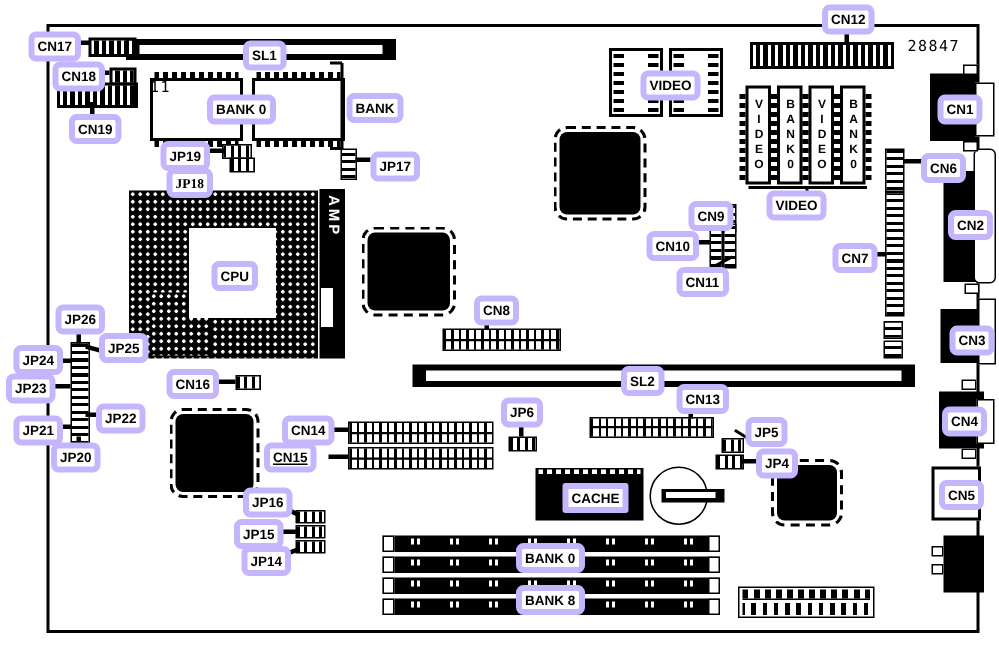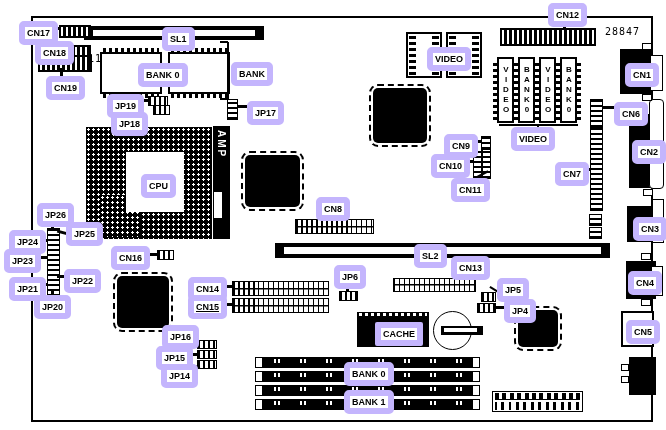--- a/index.html
+++ b/index.html
@@ -1,19 +1,19 @@
 <!DOCTYPE html>
 <html><head>
 <meta charset="utf-8">
 <style>
   html,body{margin:0;padding:0;background:#fff;}
   #canvas{position:relative;width:666px;height:430px;background:#fff;overflow:hidden;
           font-family:"Liberation Sans",sans-serif;}
   .board{position:absolute;border:2px solid #000;background:#fff;z-index:1;}
-  .lbl{position:absolute;z-index:40;background:#fff;border:6px solid #c4b5fd;border-radius:5px;
+  .lbl{position:absolute;z-index:40;background:#fff;border:4px solid #c4b5fd;border-radius:5px;
        padding:0 2px;font:bold 9px/12px "Liberation Sans",sans-serif;color:#000;white-space:nowrap;}
   .txt{position:absolute;z-index:40;font:10px/11px "DejaVu Sans Mono",monospace;color:#000;letter-spacing:1px;}
   .ln{position:absolute;background:#000;z-index:30;}
   .hdr{position:absolute;z-index:20;border:1px solid #000;
        background:repeating-linear-gradient(90deg,#000 0 2px,#fff 2px 5px);}
   .hdr.rows{background:repeating-linear-gradient(0deg,#000 0 2px,#fff 2px 5px);}
   .hdr.dark{border:2px solid #000;background:repeating-linear-gradient(90deg,#fff 0 2px,#000 2px 5px);}
   .hdr.dual{background:linear-gradient(#000,#000) 50% 50%/100% 1.5px no-repeat,
             repeating-linear-gradient(90deg,#000 0 1.5px,#fff 1.5px 5px);}
   .qfp{position:absolute;z-index:15;background:#000;border-radius:5px;outline:2px dashed #000;outline-offset:2px;}
@@ -64,21 +64,21 @@
 
   <div class="hdr dark" style="left:59px;top:25px;width:28px;height:9px;"></div>
   <div class="ln" style="left:49px;top:27px;width:11px;height:3px;"></div>
   <div class="lbl" style="left:19px;top:21px;">CN17</div>
 
   <div class="hdr dark" style="left:73px;top:45px;width:14px;height:8px;"></div>
   <div class="ln" style="left:63px;top:47px;width:10px;height:3px;"></div>
   <div class="lbl" style="left:35px;top:41px;">CN18</div>
 
   <div class="hdr dark" style="left:38px;top:55px;width:50px;height:13px;"></div>
-  <div class="txt" style="left:88px;top:53px;">11</div>
+  <div class="txt" style="left:100px;top:53px;">11</div>
   <div class="ln" style="left:60px;top:68px;width:3px;height:10px;"></div>
   <div class="lbl" style="left:46px;top:76px;">CN19</div>
 
   <div class="slot" style="left:84px;top:26px;width:180px;height:14px;">
       <i></i>
     </div>
   <div class="lbl" style="left:162px;top:27px;">SL1</div>
 
   <div class="dip h" style="left:100px;top:52px;width:62px;height:42px;"></div>
   <div class="dip h" style="left:168px;top:52px;width:62px;height:42px;"></div>
@@ -86,21 +86,21 @@
 
   <div class="ln" style="left:227px;top:42px;width:2px;height:58px;"></div>
   <div class="ln" style="left:220px;top:41px;width:8px;height:2px;"></div>
   <div class="ln" style="left:220px;top:98px;width:8px;height:2px;"></div>
   <div class="lbl" style="left:231px;top:62px;">BANK</div>
 
   <div class="hdr" style="left:148px;top:96px;width:18px;height:8px;"></div>
   <div class="hdr" style="left:153px;top:105px;width:15px;height:8px;"></div>
   <div class="ln" style="left:138px;top:99px;width:12px;height:3px;"></div>
   <div class="lbl" style="left:107px;top:94px;">JP19</div>
-  <div class="lbl" style="left:111px;top:112px;">JP18</div>
+  <div class="lbl" style="left:111px;top:112px;font-family:Liberation Serif, serif;">JP18</div>
 
   <div class="hdr rows" style="left:227px;top:99px;width:9px;height:19px;"></div>
   <div class="ln" style="left:237px;top:105px;width:10px;height:3px;"></div>
   <div class="lbl" style="left:247px;top:101px;">JP17</div>
 
   <div class="socket" style="left:86px;top:127px;width:126px;height:112px;"></div>
   <div class="sock-in" style="left:126px;top:152px;width:58px;height:60px;"></div>
   <div class="lbl" style="left:141px;top:174px;">CPU</div>
   <div class="blk" style="left:213px;top:126px;width:17px;height:113px;">
     <span class="amp-t">AMP</span>
@@ -134,21 +134,21 @@
     </div>
   <div class="dip v" style="left:560px;top:57px;width:17px;height:66px;">
     <span class="vtext">BANK0</span>
     </div>
   <div class="ln" style="left:499px;top:124px;width:79px;height:2px;"></div>
   <div class="ln" style="left:537px;top:124px;width:2px;height:5px;"></div>
   <div class="lbl" style="left:511px;top:127px;">VIDEO</div>
 
   <div class="hdr rows" style="left:481px;top:136px;width:8px;height:17px;"></div>
   <div class="ln" style="left:469px;top:140px;width:13px;height:3px;"></div>
-  <div class="lbl" style="left:444px;top:134px;">CN9</div>
+  <div class="lbl" style="left:459px;top:134px;">CN9</div>
   <div class="hdr rows" style="left:473px;top:151px;width:7px;height:26px;"></div>
   <div class="hdr rows" style="left:482px;top:149px;width:7px;height:28px;"></div>
   <div class="ln" style="left:460px;top:160px;width:14px;height:3px;"></div>
   <div class="lbl" style="left:431px;top:154px;">CN10</div>
   <div class="ln" style="left:473px;top:174px;width:16px;height:2px;transform:rotate(-28deg);"></div>
   <div class="lbl" style="left:451px;top:178px;">CN11</div>
 
   <div class="hdr rows" style="left:590px;top:99px;width:11px;height:27px;"></div>
   <div class="ln" style="left:602px;top:106px;width:13px;height:3px;"></div>
   <div class="lbl" style="left:614px;top:102px;">CN6</div>
@@ -207,21 +207,21 @@
   <div class="ln" style="left:144px;top:253px;width:13px;height:3px;"></div>
   <div class="lbl" style="left:111px;top:246px;">CN16</div>
 
   <div class="qfp" style="left:117px;top:276px;width:52px;height:52px;"></div>
 
   <div class="hdr dual" style="left:232px;top:281px;width:95px;height:13px;"></div>
   <div class="ln" style="left:219px;top:285px;width:13px;height:3px;"></div>
   <div class="lbl" style="left:188px;top:277px;">CN14</div>
   <div class="hdr dual" style="left:232px;top:298px;width:95px;height:13px;"></div>
   <div class="ln" style="left:219px;top:303px;width:13px;height:3px;"></div>
-  <div class="lbl" style="left:188px;top:295px;text-decoration:underline;">CN15</div>
+  <div class="lbl" style="left:176px;top:295px;text-decoration:underline;">CN15</div>
 
   <div class="hdr" style="left:197px;top:340px;width:18px;height:7px;"></div>
   <div class="hdr" style="left:197px;top:350px;width:18px;height:7px;"></div>
   <div class="hdr" style="left:197px;top:360px;width:18px;height:7px;"></div>
   <div class="ln" style="left:191px;top:340px;width:9px;height:3px;transform:rotate(25deg);"></div>
   <div class="lbl" style="left:162px;top:325px;">JP16</div>
   <div class="ln" style="left:188px;top:353px;width:10px;height:3px;"></div>
   <div class="lbl" style="left:156px;top:346px;">JP15</div>
   <div class="ln" style="left:191px;top:366px;width:9px;height:3px;transform:rotate(-20deg);"></div>
   <div class="lbl" style="left:161px;top:364px;">JP14</div>
@@ -252,17 +252,17 @@
   <div class="lbl" style="left:375px;top:322px;border-radius:2px;">CACHE</div>
   <div class="batt" style="left:433px;top:311px;width:39px;height:39px;"></div>
   <div class="blk" style="left:441px;top:326px;width:42px;height:9px;z-index:16;"></div>
   <div class="wht" style="left:444px;top:328px;width:33px;height:4px;border:none;z-index:17;"></div>
 
   <div class="simm" style="left:255px;top:357px;width:225px;height:11px;"></div>
   <div class="simm" style="left:255px;top:371px;width:225px;height:11px;"></div>
   <div class="simm" style="left:255px;top:385px;width:225px;height:11px;"></div>
   <div class="simm" style="left:255px;top:399px;width:225px;height:11px;"></div>
   <div class="lbl" style="left:344px;top:362px;">BANK 0</div>
-  <div class="lbl" style="left:344px;top:390px;">BANK 1</div>
+  <div class="lbl" style="left:344px;top:390px;">BANK 8</div>
 
   <div class="power" style="left:492px;top:391px;width:91px;height:21px;"></div>
 
 </div>
 
 </body></html>

